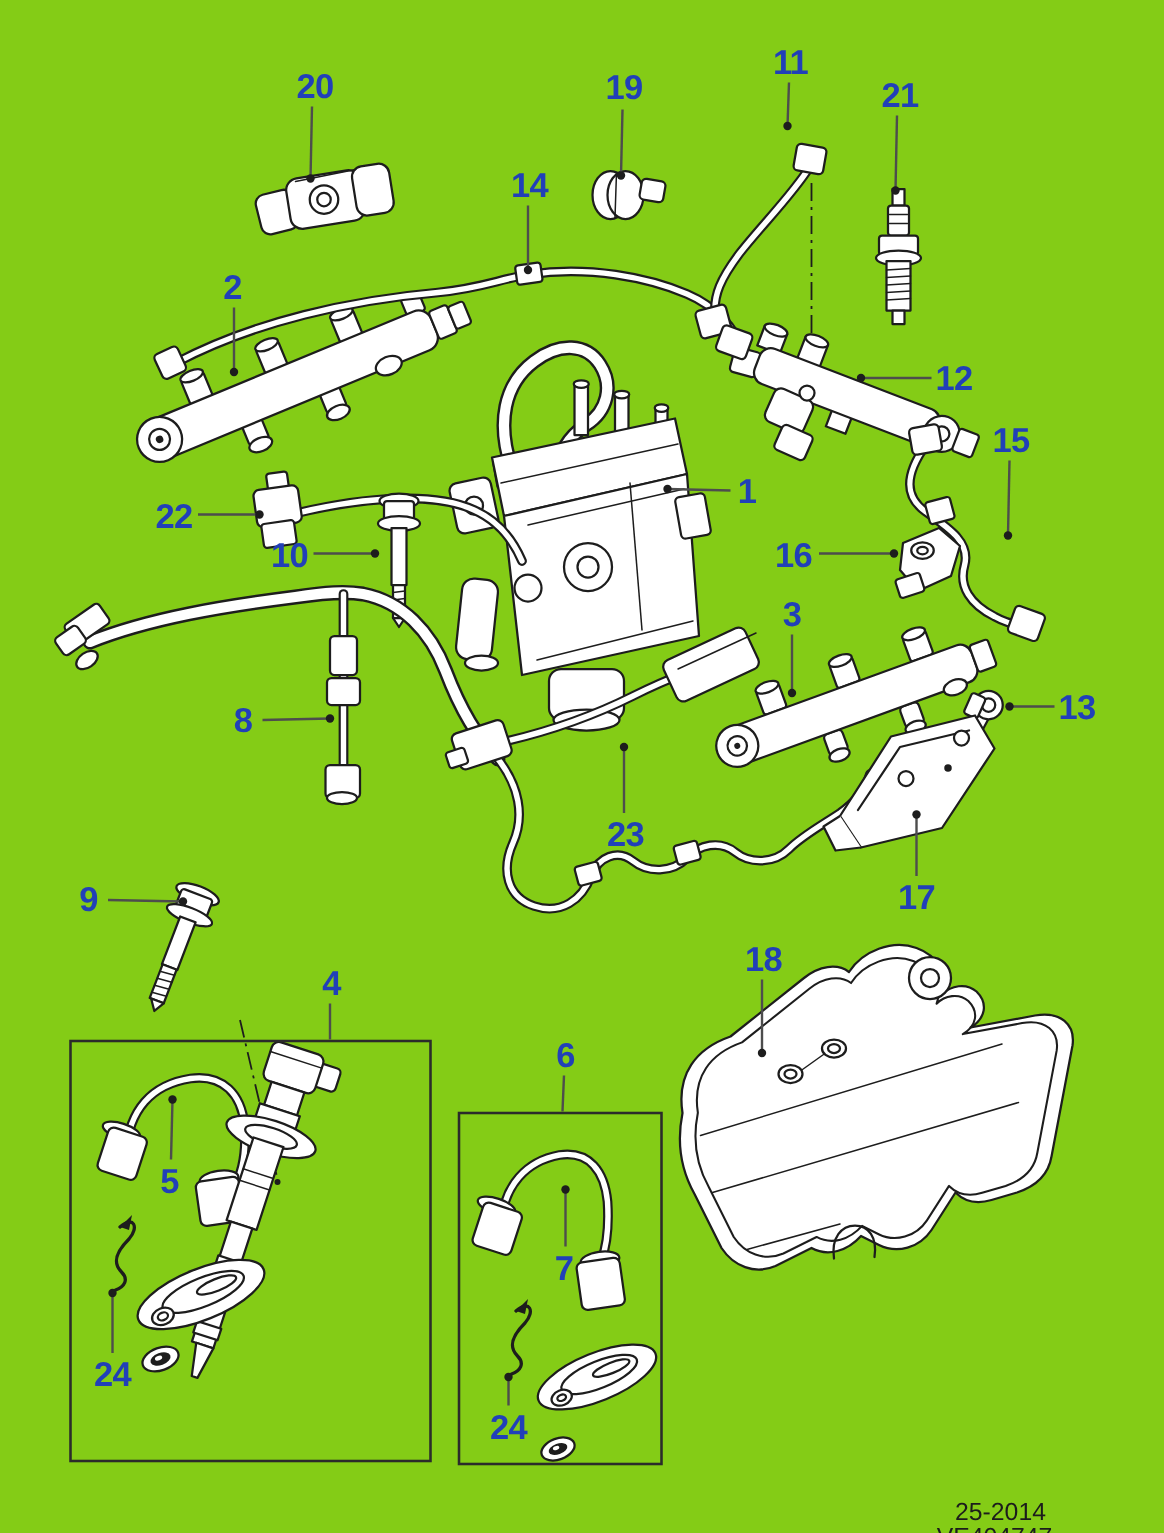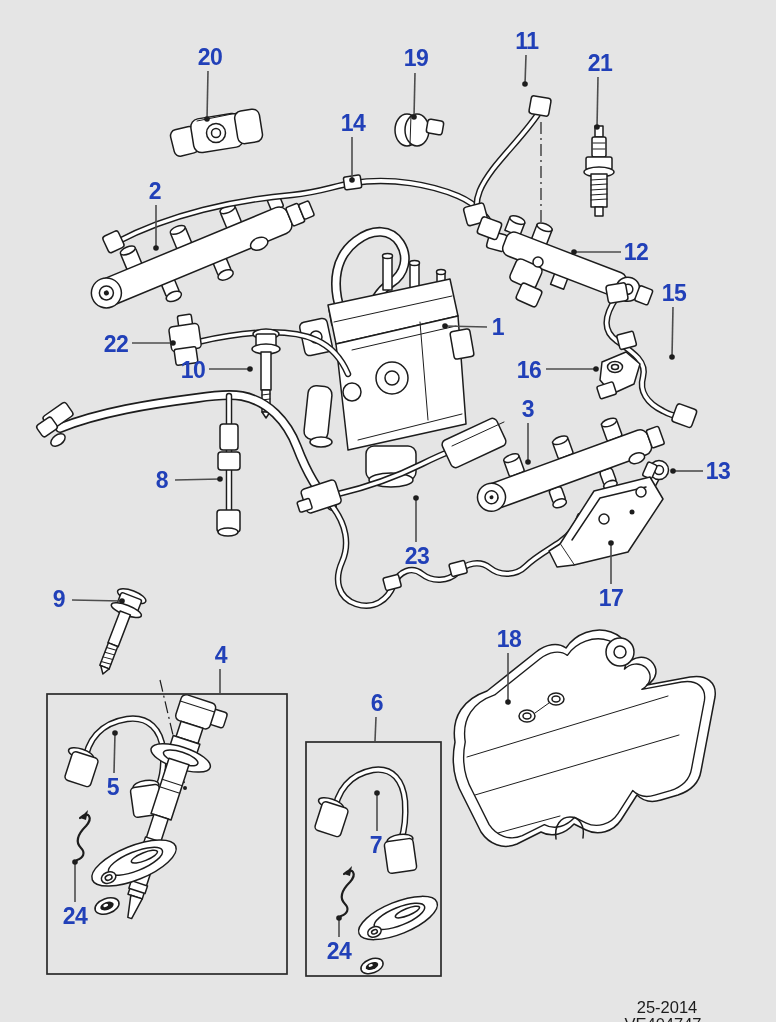--- a/index.html
+++ b/index.html
@@ -1,17 +1,17 @@
 <!DOCTYPE html>
 <html><head>
 <meta charset="utf-8">
 <style>
   html,body{margin:0;padding:0;}
   body{background:#fdfdfd;}
-  .page{position:relative;width:776px;height:1022px;overflow:hidden;background:#e5e5e5;}
+  .page{position:relative;width:776px;height:1022px;overflow:hidden;background:#84cc16;}
   svg{display:block;}
   .callout-num{font:bold 23px "Liberation Sans", sans-serif;text-anchor:middle;letter-spacing:-0.5px;}
   .leader{stroke:#4d4d4d;stroke-width:1.6;}
   .leader-dot{fill:#1d1d1d;}
   .kit-box{fill:none;stroke:#2b2b2b;stroke-width:1.7;}
   .ln{fill:none;stroke:#1d1d1d;stroke-width:1.5;stroke-linecap:round;stroke-linejoin:round;}
   .thin{fill:none;stroke:#1d1d1d;stroke-width:1;stroke-linecap:round;}
   .wf{fill:#ffffff;stroke:#1d1d1d;stroke-width:1.5;stroke-linejoin:round;}
   .fd{fill:#1d1d1d;stroke:none;}
   .to{fill:none;stroke:#1d1d1d;stroke-width:6.5;stroke-linecap:round;}

